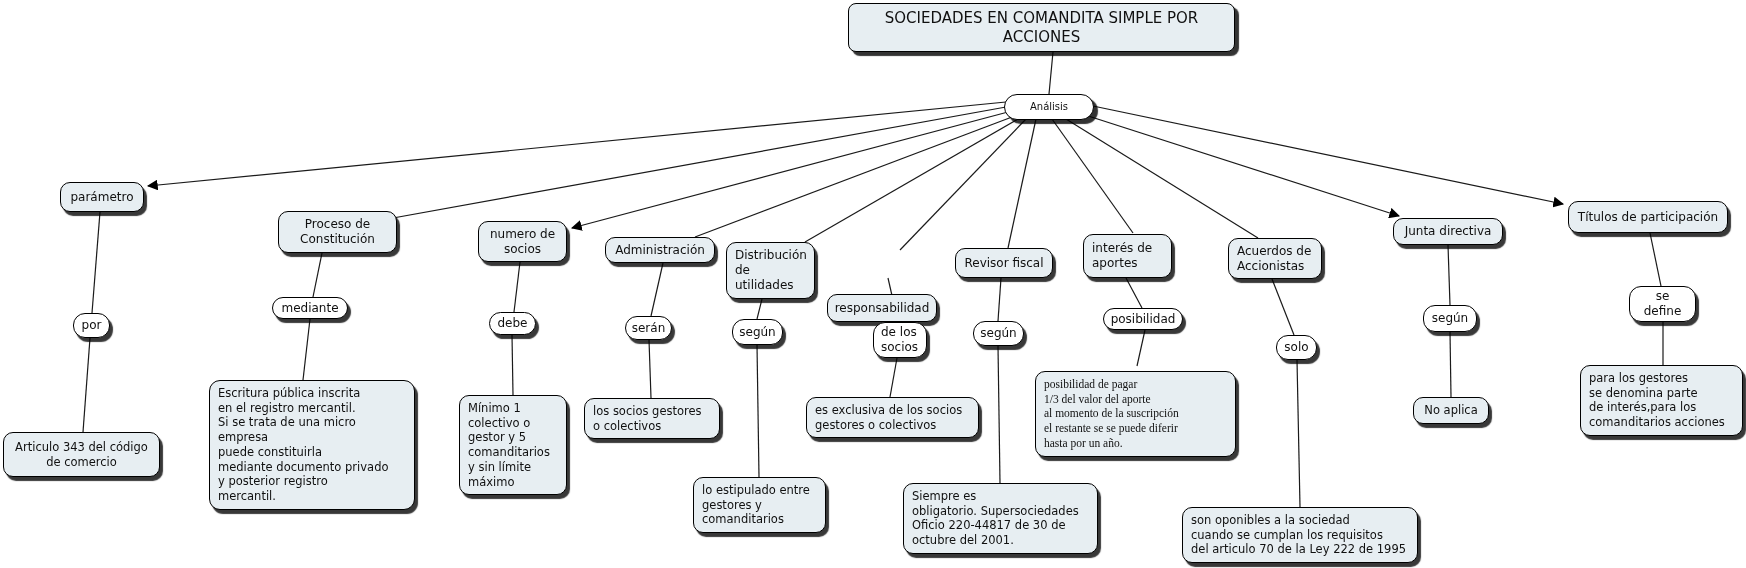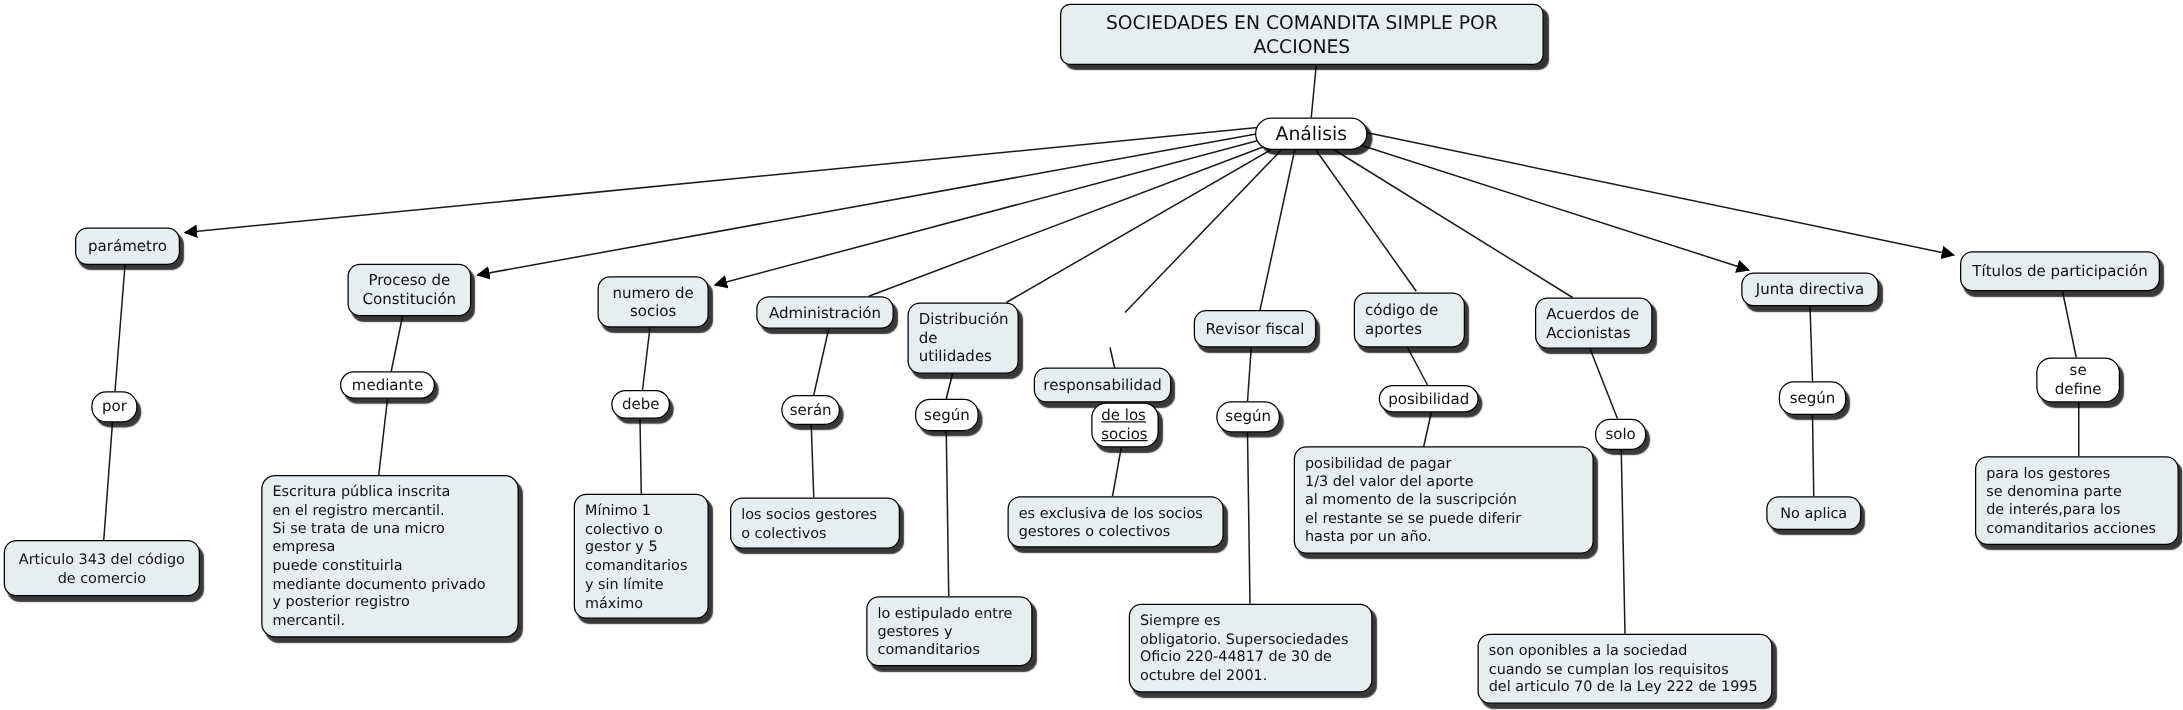--- a/index.html
+++ b/index.html
@@ -14,21 +14,21 @@
     border:1px solid var(--border,#000); color:#101010;
     white-space:pre-line; line-height:1.25; font-size:12px;
   }
   .align-center { justify-content:center; text-align:center; }
   .align-left   { justify-content:flex-start; text-align:left; }
   .title {
     background:var(--node-fill,#e7eef2); font-size:15px; border-radius:8px;
     padding:4px 10px; box-shadow:4px 4px 1px rgba(0,0,0,0.8);
   }
   .root {
-    background:var(--link-fill,#fff); font-size:15px; border-radius:13px;
+    background:var(--link-fill,#fff); font-size:10px; border-radius:13px;
     padding:2px 10px; box-shadow:4px 4px 1px rgba(0,0,0,0.8);
   }
   .concept {
     background:var(--node-fill,#e7eef2); border-radius:10px;
     padding:3px 8px; box-shadow:3px 4px 1px rgba(0,0,0,0.78);
   }
   .leaf {
     background:var(--node-fill,#e7eef2); border-radius:10px;
     padding:5px 8px; box-shadow:3px 4px 1px rgba(0,0,0,0.78);
     font-size:11.5px; line-height:1.28;
@@ -85,21 +85,21 @@
         <line x1="1663" y1="307" x2="1663" y2="365" stroke="#1a1a1a" stroke-width="1.2"></line>
       </g>
   </svg>
   <div id="node-layer">
       <div class="node title align-center" style="left: 848px; top: 3px; width: 387px; min-height: 49px;">SOCIEDADES EN COMANDITA SIMPLE POR ACCIONES</div>
       <div class="node root align-center" style="left: 1004px; top: 94px; width: 90px; min-height: 26px;">Análisis</div>
       <div class="node concept align-center" style="left: 60px; top: 182px; width: 84px; min-height: 30px;">parámetro</div>
       <div class="node link align-center" style="left: 73px; top: 313px; width: 37px; min-height: 25px;">por</div>
       <div class="node leaf align-center" style="left: 3px; top: 432px; width: 157px; min-height: 45px;">Articulo 343 del código
 de comercio</div>
-      <div class="node concept align-center" style="left: 278px; top: 211px; width: 99px; min-height: 42px;">Proceso de
+      <div class="node concept align-center" style="left: 278px; top: 211px; width: 119px; min-height: 42px;">Proceso de
 Constitución</div>
       <div class="node link align-center" style="left: 272px; top: 297px; width: 76px; min-height: 22px;">mediante</div>
       <div class="node leaf align-left" style="left: 209px; top: 380px; width: 206px; min-height: 108px; border-radius: 11px;">Escritura pública inscrita
 en el registro mercantil.
 Si se trata de una micro empresa
 puede constituirla
 mediante documento privado
 y posterior registro
 mercantil.</div>
       <div class="node concept align-center" style="left: 478px; top: 221px; width: 89px; min-height: 41px;">numero de
@@ -116,34 +116,34 @@
       <div class="node leaf align-left" style="left: 584px; top: 398px; width: 136px; min-height: 39px;">los socios gestores
 o colectivos</div>
       <div class="node concept align-left" style="left: 726px; top: 242px; width: 89px; min-height: 57px;">Distribución
 de
 utilidades</div>
       <div class="node link align-center" style="left: 732px; top: 319px; width: 51px; min-height: 26px;">según</div>
       <div class="node leaf align-left" style="left: 693px; top: 477px; width: 133px; min-height: 52px;">lo estipulado entre
 gestores y
 comanditarios</div>
       <div class="node concept align-center" style="left: 827px; top: 250px; width: 110px; min-height: 28px; margin-top: 44px;">responsabilidad</div>
-      <div class="node link align-left" style="left: 873px; top: 322px; width: 54px; min-height: 36px; text-decoration: underline;">de los
+      <div class="node link align-left" style="left: 873px; top: 322px; width: 54px; min-height: 36px;">de los
 socios</div>
       <div class="node leaf align-left" style="left: 806px; top: 397px; width: 173px; min-height: 40px;">es exclusiva de los socios
 gestores o colectivos</div>
       <div class="node concept align-center" style="left: 955px; top: 248px; width: 98px; min-height: 30px;">Revisor fiscal</div>
       <div class="node link align-center" style="left: 973px; top: 321px; width: 51px; min-height: 25px;">según</div>
       <div class="node leaf align-left" style="left: 903px; top: 483px; width: 195px; min-height: 67px;">Siempre es
 obligatorio. Supersociedades
 Oficio 220-44817 de 30 de
 octubre del 2001.</div>
-      <div class="node concept align-left" style="left: 1083px; top: 234px; width: 89px; min-height: 44px;">código de
+      <div class="node concept align-left" style="left: 1083px; top: 234px; width: 89px; min-height: 44px;">interés de
 aportes</div>
       <div class="node link align-center" style="left: 1103px; top: 308px; width: 80px; min-height: 22px;">posibilidad</div>
-      <div class="node leaf align-left" style="left: 1035px; top: 357px; width: 240px; min-height: 77px;">posibilidad de pagar
+      <div class="node leaf align-left" style="left: 1035px; top: 371px; width: 201px; min-height: 77px; font-family: Liberation Serif, serif;">posibilidad de pagar
 1/3 del valor del aporte
 al momento de la suscripción
 el restante se se puede diferir
 hasta por un año.</div>
       <div class="node concept align-left" style="left: 1228px; top: 238px; width: 94px; min-height: 41px;">Acuerdos de
 Accionistas</div>
       <div class="node link align-center" style="left: 1276px; top: 335px; width: 41px; min-height: 25px;">solo</div>
       <div class="node leaf align-left" style="left: 1182px; top: 507px; width: 236px; min-height: 55px;">son oponibles a la sociedad
 cuando se cumplan los requisitos
 del articulo 70 de la Ley 222 de 1995</div>

